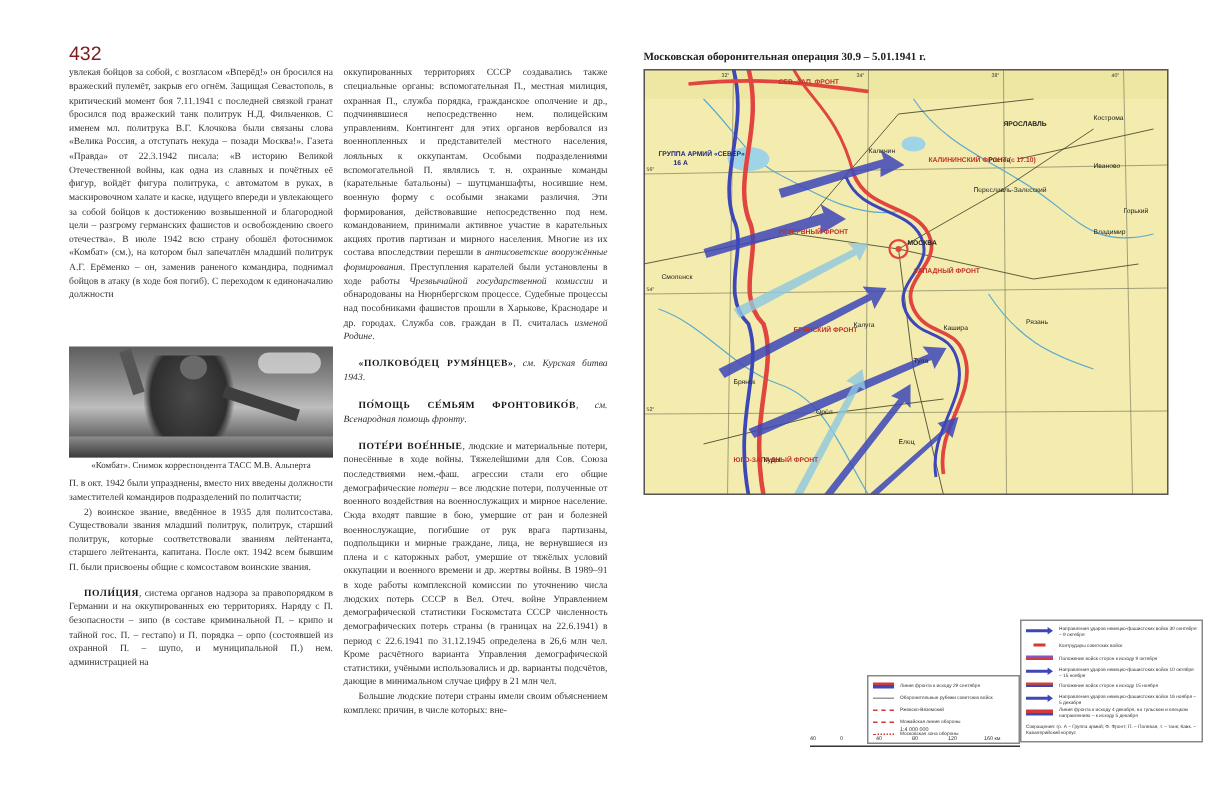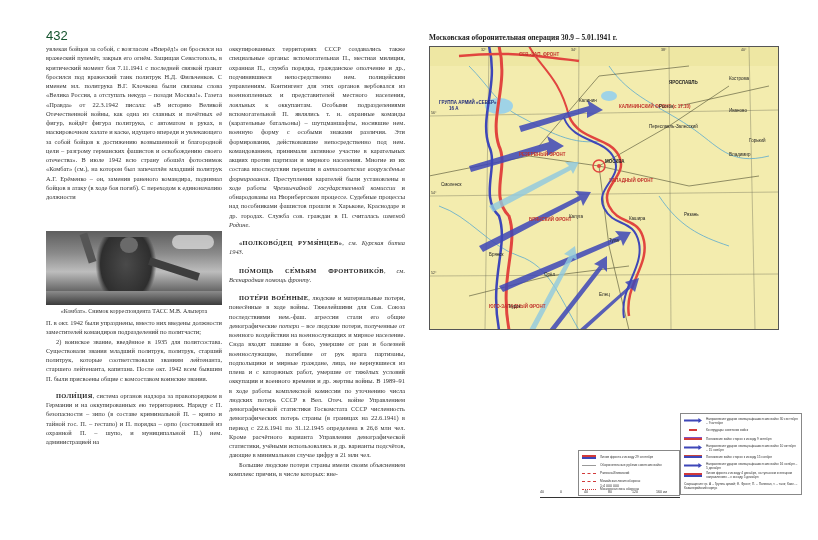--- a/index.html
+++ b/index.html
@@ -1,17 +1,17 @@
 <!DOCTYPE html>
 <html><head>
 <meta charset="utf-8">
 <style>
   html,body{margin:0;padding:0;background:#fff;}
   body{width:818px;height:540px;position:relative;overflow:hidden;font-family:"Liberation Serif","DejaVu Serif",serif;color:#2a2a2a;}
-  .page-num{position:absolute;left:46px;top:28px;font-family:"Liberation Sans",sans-serif;font-size:13px;color:#14532d;}
+  .page-num{position:absolute;left:46px;top:28px;font-family:"Liberation Sans",sans-serif;font-size:13px;color:#7f1d1d;}
   .col{position:absolute;font-size:6.4px;line-height:9.25px;text-align:justify;color:#333;}
   .col p{margin:0;text-indent:0;}
   .col p.ind{text-indent:10px;}
   .col1{left:46px;top:44px;width:176px;}
   .col2{left:229px;top:44px;width:176px;}
   .col1b{left:46px;top:318px;width:176px;}
   .photo{position:absolute;left:46px;top:231px;width:176px;height:74px;overflow:hidden;
     background:linear-gradient(180deg,#5e5e5e 0%,#8a8a8a 30%,#bdbdbd 55%,#6a6a6a 80%,#3a3a3a 100%);}
   .photo .sky{position:absolute;right:8px;top:4px;width:42px;height:14px;border-radius:10px;background:#d8d8d8;opacity:.8;}
   .photo .fig{position:absolute;left:50px;top:6px;width:60px;height:68px;background:radial-gradient(ellipse at 50% 40%,#4a4a4a 0%,#2e2e2e 60%,transparent 72%);}

